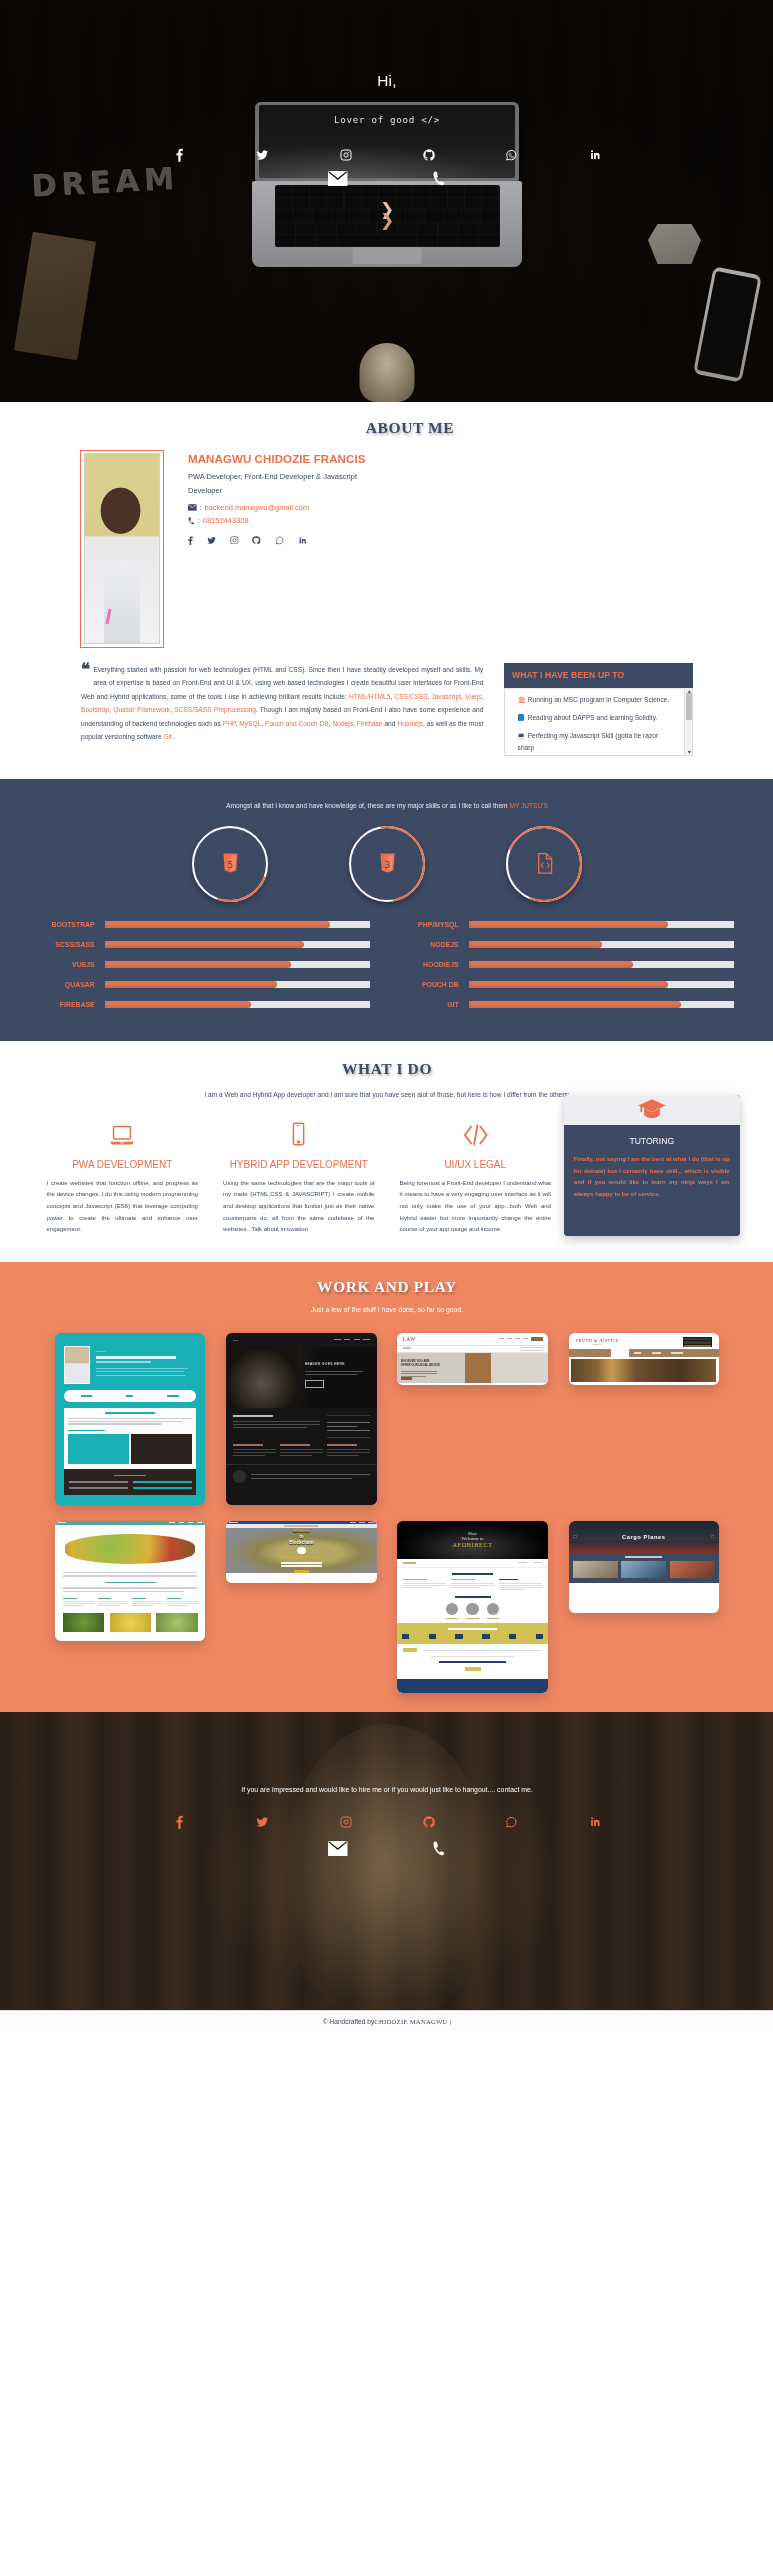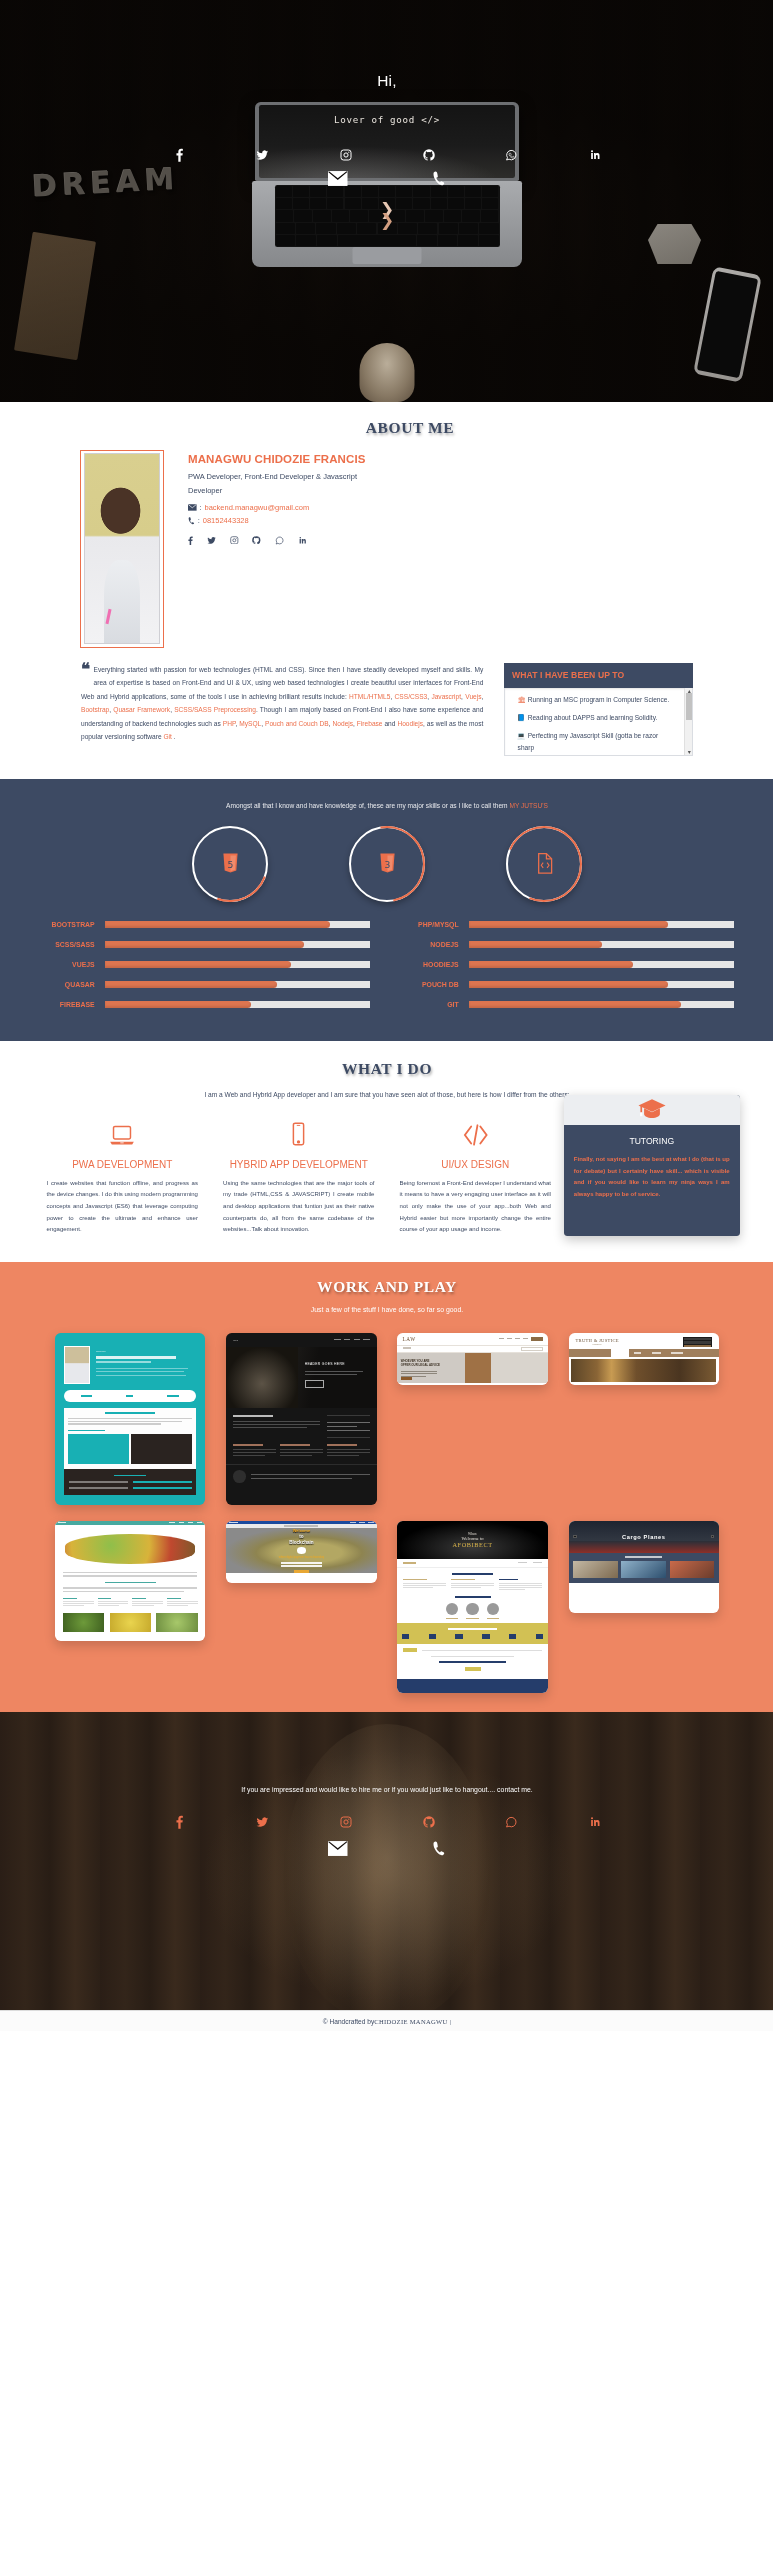--- a/index.html
+++ b/index.html
@@ -610,21 +610,21 @@
       <h3>HYBRID APP DEVELOPMENT</h3>
       <p>Using the same technologies that are the major tools of my trade (HTML,CSS &amp; JAVASCRIPT) I create mobile and desktop applications that funtion just as their native counterparts do, all from the same codebase of the websites...Talk about innovation.</p>
     </div>
 
     <div class="card">
       <div class="icon">
         <svg class="ic" width="27.5" height="24" viewBox="0 0 48 42" fill="none" stroke="#ec6f4b" stroke-width="3.2" stroke-linecap="round">
             <path d="M16 6L5 21l11 15M32 6l11 15-11 15M27 4l-6 34"></path>
           </svg>
       </div>
-      <h3>UI/UX DESIGN</h3>
+      <h3>UI/UX LEGAL</h3>
       <p>Being foremost a Front-End developer I understand what it means to have a very engaging user interface as it will not only make the use of your app...both Web and Hybrid easier but more importantly change the entire course of your app usage and income.</p>
     </div>
 
     <div class="card hi-card">
       <div class="topbg">
         <span>
           <svg class="ic" width="32" height="26" viewBox="0 0 56 46" fill="#ec6f4b">
               <path d="M28 4L52 15 28 26 4 15z"></path>
               <path d="M14 20v10c0 4 6 7 14 7s14-3 14-7V20L28 27z"></path>
               <path d="M9 16v12" stroke="#ec6f4b" stroke-width="3"></path>

